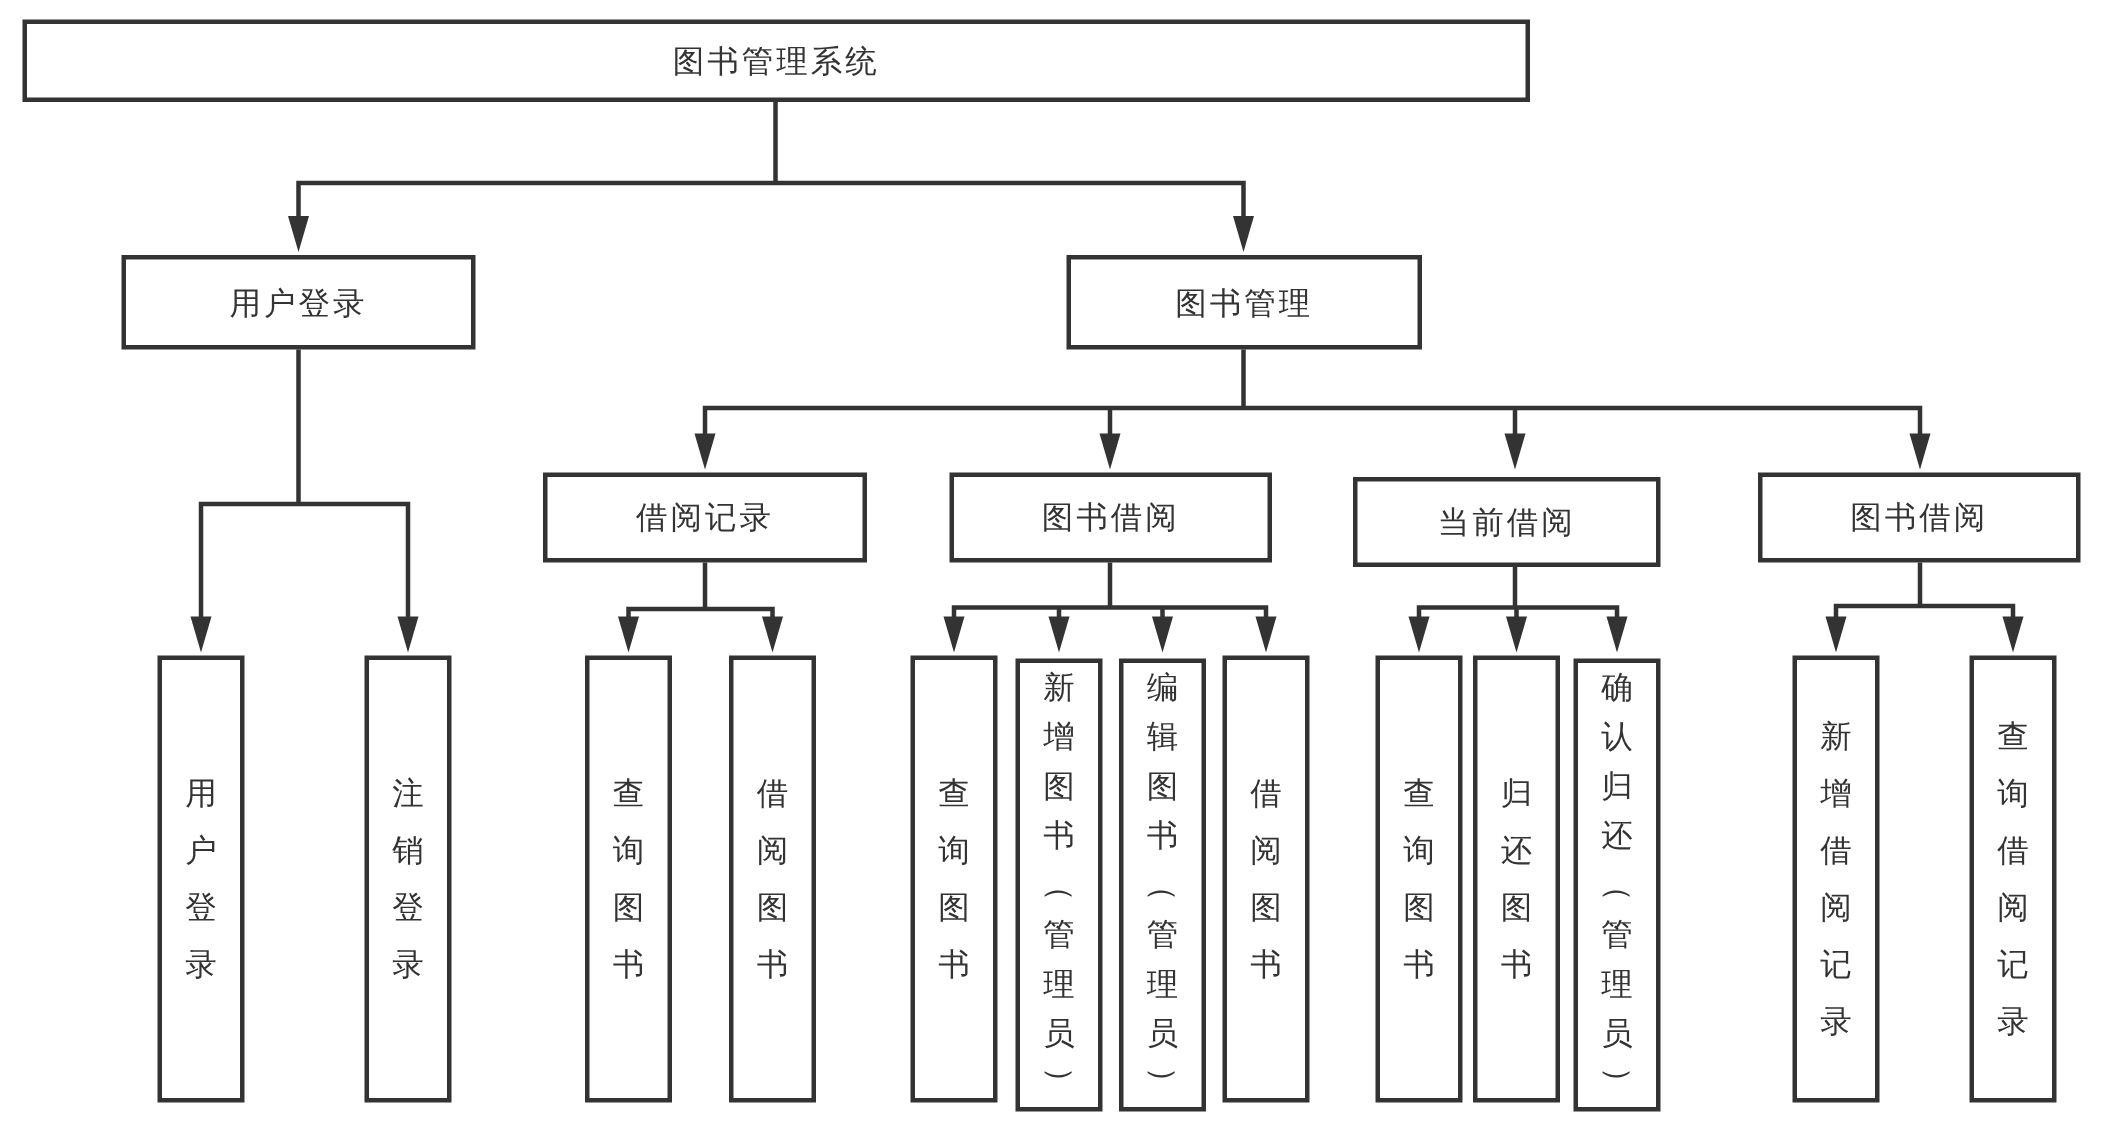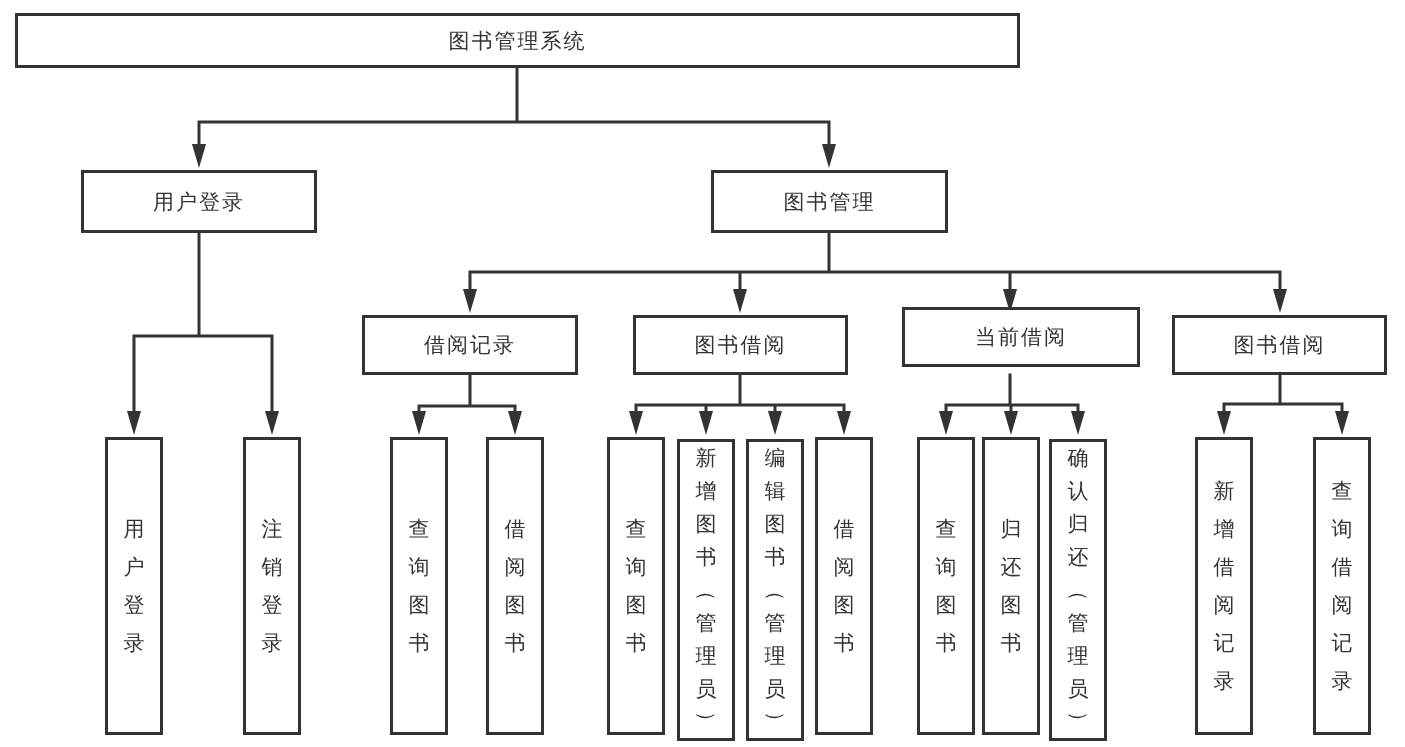--- a/index.html
+++ b/index.html
@@ -70,21 +70,21 @@
   <div class="box" style="left:81px;top:170px;width:236px;height:63px">
     <span class="lbl">用户登录</span>
   </div>
 
   <div class="box" style="left:362px;top:315px;width:216px;height:60px">
     <span class="lbl">借阅记录</span>
   </div>
   <div class="box" style="left:633px;top:315px;width:215px;height:60px">
     <span class="lbl">图书借阅</span>
   </div>
-  <div class="box" style="left:902px;top:307px;width:238px;height:60px">
+  <div class="box" style="left:902px;top:318px;width:205px;height:60px">
     <span class="lbl">当前借阅</span>
   </div>
   <div class="box" style="left:1172px;top:315px;width:215px;height:60px">
     <span class="lbl">图书借阅</span>
   </div>
 
   <div class="box v" style="left:105px;top:437px;height:298px">
     <span class="vtext">
         <span class="ch" style="height: 38px; font-size: 21px; color: rgb(51, 51, 51);">用</span>
         <span class="ch" style="height: 38px; font-size: 21px; color: rgb(51, 51, 51);">户</span>

